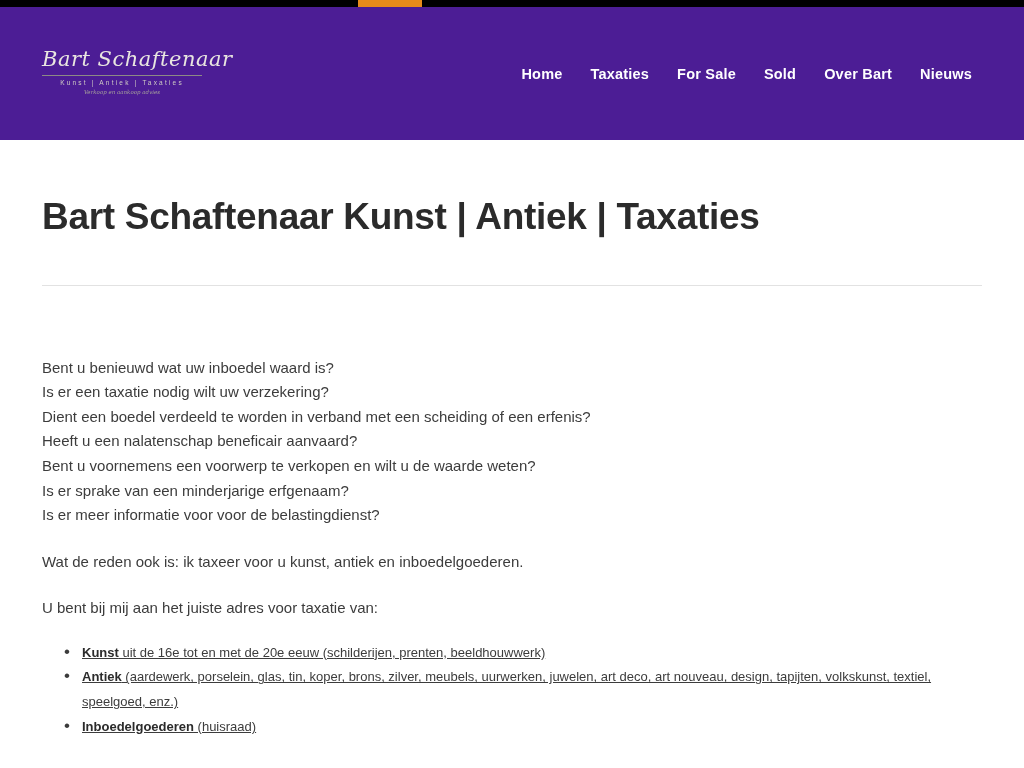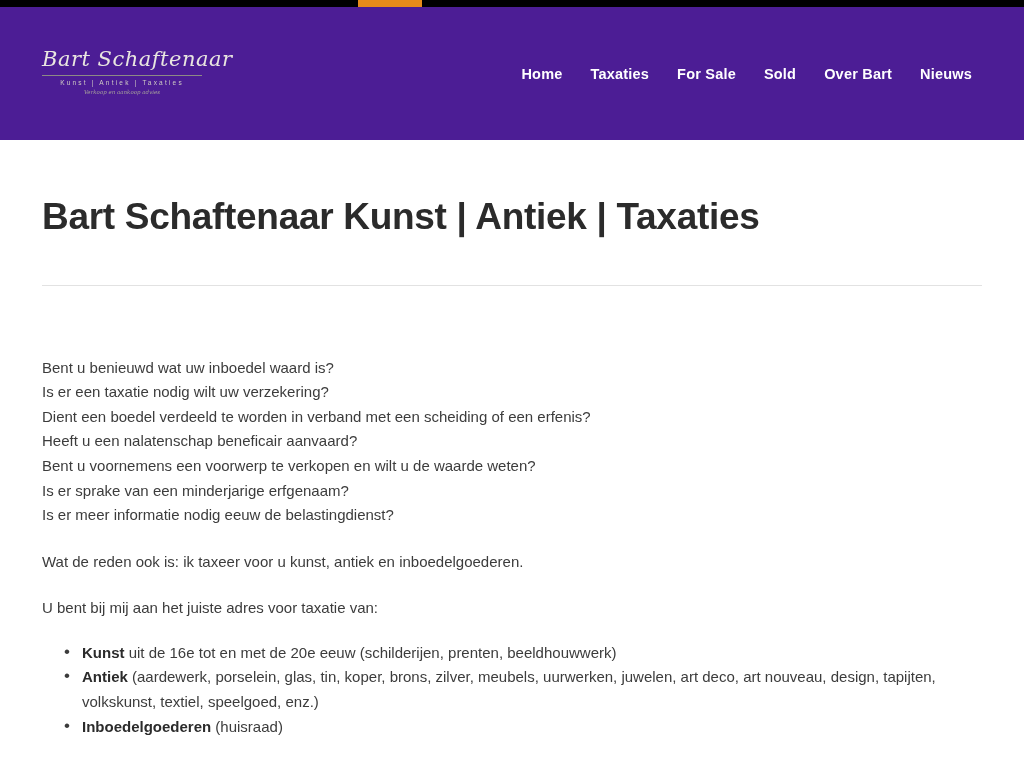--- a/index.html
+++ b/index.html
@@ -132,21 +132,22 @@
     margin: 20px 0 0 0;
     padding-left: 22px;
     list-style: none;
   }
   ul.services > li {
     position: relative;
     padding-left: 18px;
     margin-bottom: 0;
     line-height: 24.6px;
     color: #3c3c3c;
-    font-size: 15px;
+    font-size: 13px;
+    text-decoration: underline;
   }
   ul.services > li::before {
     content: "•";
     position: absolute;
     left: 0;
     top: -1px;
     font-size: 17px;
     color: #3c3c3c;
   }
   .bold { font-weight: bold; color: #2b2b2b; }
@@ -190,21 +191,21 @@
   <h1 class="page-title">Bart Schaftenaar Kunst | Antiek | Taxaties</h1>
   <hr class="title-rule">
 
   <div class="body-text q-block">
     <span class="q-line">Bent u benieuwd wat uw inboedel waard is?</span>
     <span class="q-line">Is er een taxatie nodig wilt uw verzekering?</span>
     <span class="q-line">Dient een boedel verdeeld te worden in verband met een scheiding of een erfenis?</span>
     <span class="q-line">Heeft u een nalatenschap beneficair aanvaard?</span>
     <span class="q-line">Bent u voornemens een voorwerp te verkopen en wilt u de waarde weten?</span>
     <span class="q-line">Is er sprake van een minderjarige erfgenaam?</span>
-    <span class="q-line">Is er meer informatie nodig eeuw de belastingdienst?</span>
+    <span class="q-line">Is er meer informatie voor voor de belastingdienst?</span>
   </div>
 
   <p class="body-text para">Wat de reden ook is: ik taxeer voor u kunst, antiek en inboedelgoederen.</p>
 
   <p class="body-text para">U bent bij mij aan het juiste adres voor taxatie van:</p>
 
   <ul class="services">
     <li>
       <span class="bold">Kunst</span><span> uit de 16e tot en met de 20e eeuw (schilderijen, prenten, beeldhouwwerk)</span>
     </li>

